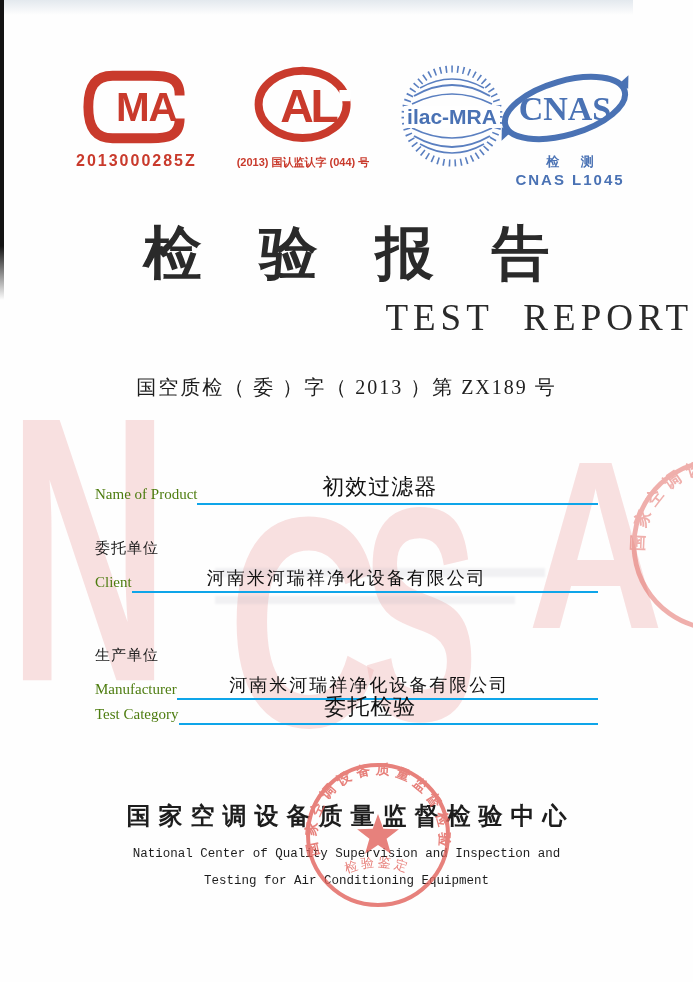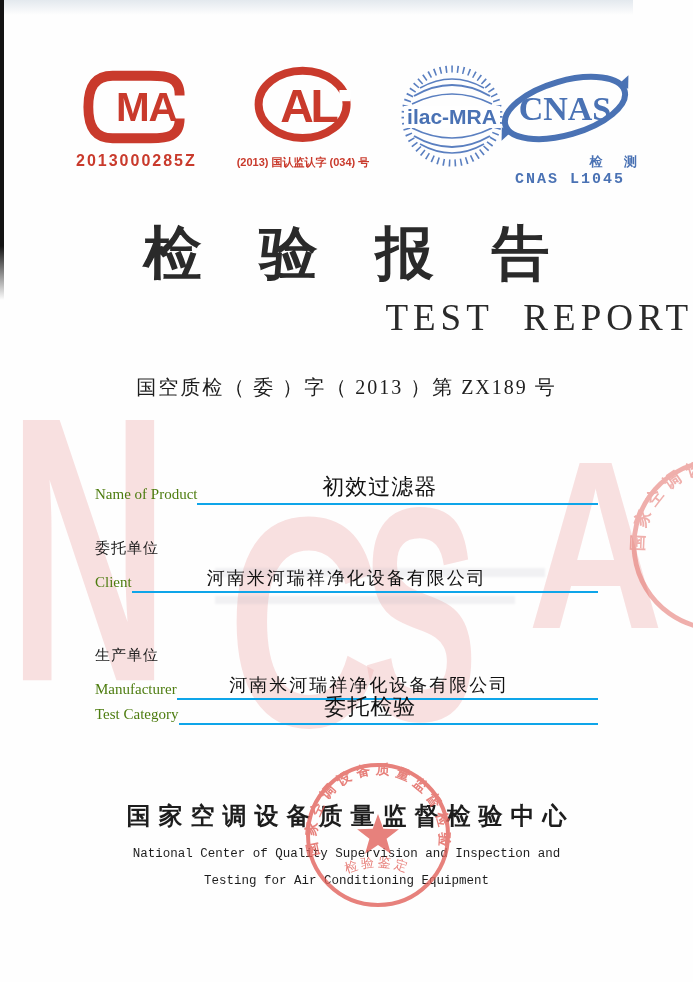--- a/index.html
+++ b/index.html
@@ -22,23 +22,23 @@
   .logo-block{position:absolute;text-align:center;}
   .cma-block{left:76px;top:70px;width:115px;}
   .cma-num{margin-top:4px;font-family:"Liberation Sans",sans-serif;font-weight:bold;
            font-size:16px;letter-spacing:2px;color:#c93a2c;}
   .cal-block{left:228px;top:66px;width:150px;}
   .cal-cap{margin-top:5px;font-size:11px;font-weight:bold;color:#c93a2c;
            font-family:"Liberation Sans",sans-serif;}
   .ilac-block{left:396px;top:64px;width:112px;}
   .cnas-block{left:494px;top:66px;width:152px;}
   .cnas-sub{margin-top:1px;font-size:13px;font-weight:bold;letter-spacing:9px;color:#4a72b4;
-            font-family:"Liberation Sans",sans-serif;text-indent:9px;text-align:right;}
+            font-family:"Liberation Sans",sans-serif;text-indent:9px;}
   .cnas-code{font-size:15px;font-weight:bold;letter-spacing:2px;color:#4a72b4;
-             font-family:Liberation Mono, monospace;}
+             font-family:Liberation Sans, sans-serif;}
   
   .title-cn{position:absolute;top:215px;left:0;width:100%;text-align:center;
             font-family:"Liberation Sans","DejaVu Sans",sans-serif;font-weight:bold;
             font-size:58px;letter-spacing:58px;padding-left:58px;box-sizing:border-box;color:#2a2a2a;}
   .title-en{position:absolute;top:296px;left:0;width:100%;text-align:right;
             font-size:37px;letter-spacing:5px;word-spacing:16px;color:#2a2a2a;}
   .report-no{position:absolute;top:374px;left:0;width:100%;text-align:center;
              font-size:20px;letter-spacing:2px;color:#1d1d1d;}
   
   .field{position:absolute;left:95px;width:503px;}
@@ -88,21 +88,21 @@
       </svg>
       <div class="cma-num">2013000285Z</div>
     </div>
 
     <div class="logo-block cal-block">
       <svg width="100" height="80" viewBox="0 0 125 100">
         <ellipse cx="62" cy="48" rx="55" ry="42" fill="none" stroke="#c93a2c" stroke-width="10"></ellipse>
         <rect x="108" y="30" width="14" height="14" fill="#ffffff"></rect>
         <text x="34" y="70" font-family="Liberation Sans,sans-serif" font-weight="bold" font-size="58" fill="#c93a2c" letter-spacing="-4">AL</text>
       </svg>
-      <div class="cal-cap">(2013) 国认监认字 (034) 号</div>
+      <div class="cal-cap">(2013) 国认监认字 (044) 号</div>
     </div>
 
     <div class="logo-block ilac-block">
       <svg width="108" height="104" viewBox="0 0 108 104">
         <circle cx="54" cy="52" r="47" fill="none" stroke="#5a7fc0" stroke-width="7" stroke-dasharray="1.6 4.2"></circle>
         <path d="M 16 32 Q 54 10 92 32" fill="none" stroke="#5a7fc0" stroke-width="2"></path>
         <path d="M 22 24 Q 54 6 86 24" fill="none" stroke="#5a7fc0" stroke-width="1.6"></path>
         <path d="M 14 40 Q 54 20 94 40" fill="none" stroke="#5a7fc0" stroke-width="1.6"></path>
         <path d="M 16 72 Q 54 94 92 72" fill="none" stroke="#5a7fc0" stroke-width="2"></path>
         <path d="M 22 80 Q 54 98 86 80" fill="none" stroke="#5a7fc0" stroke-width="1.6"></path>

